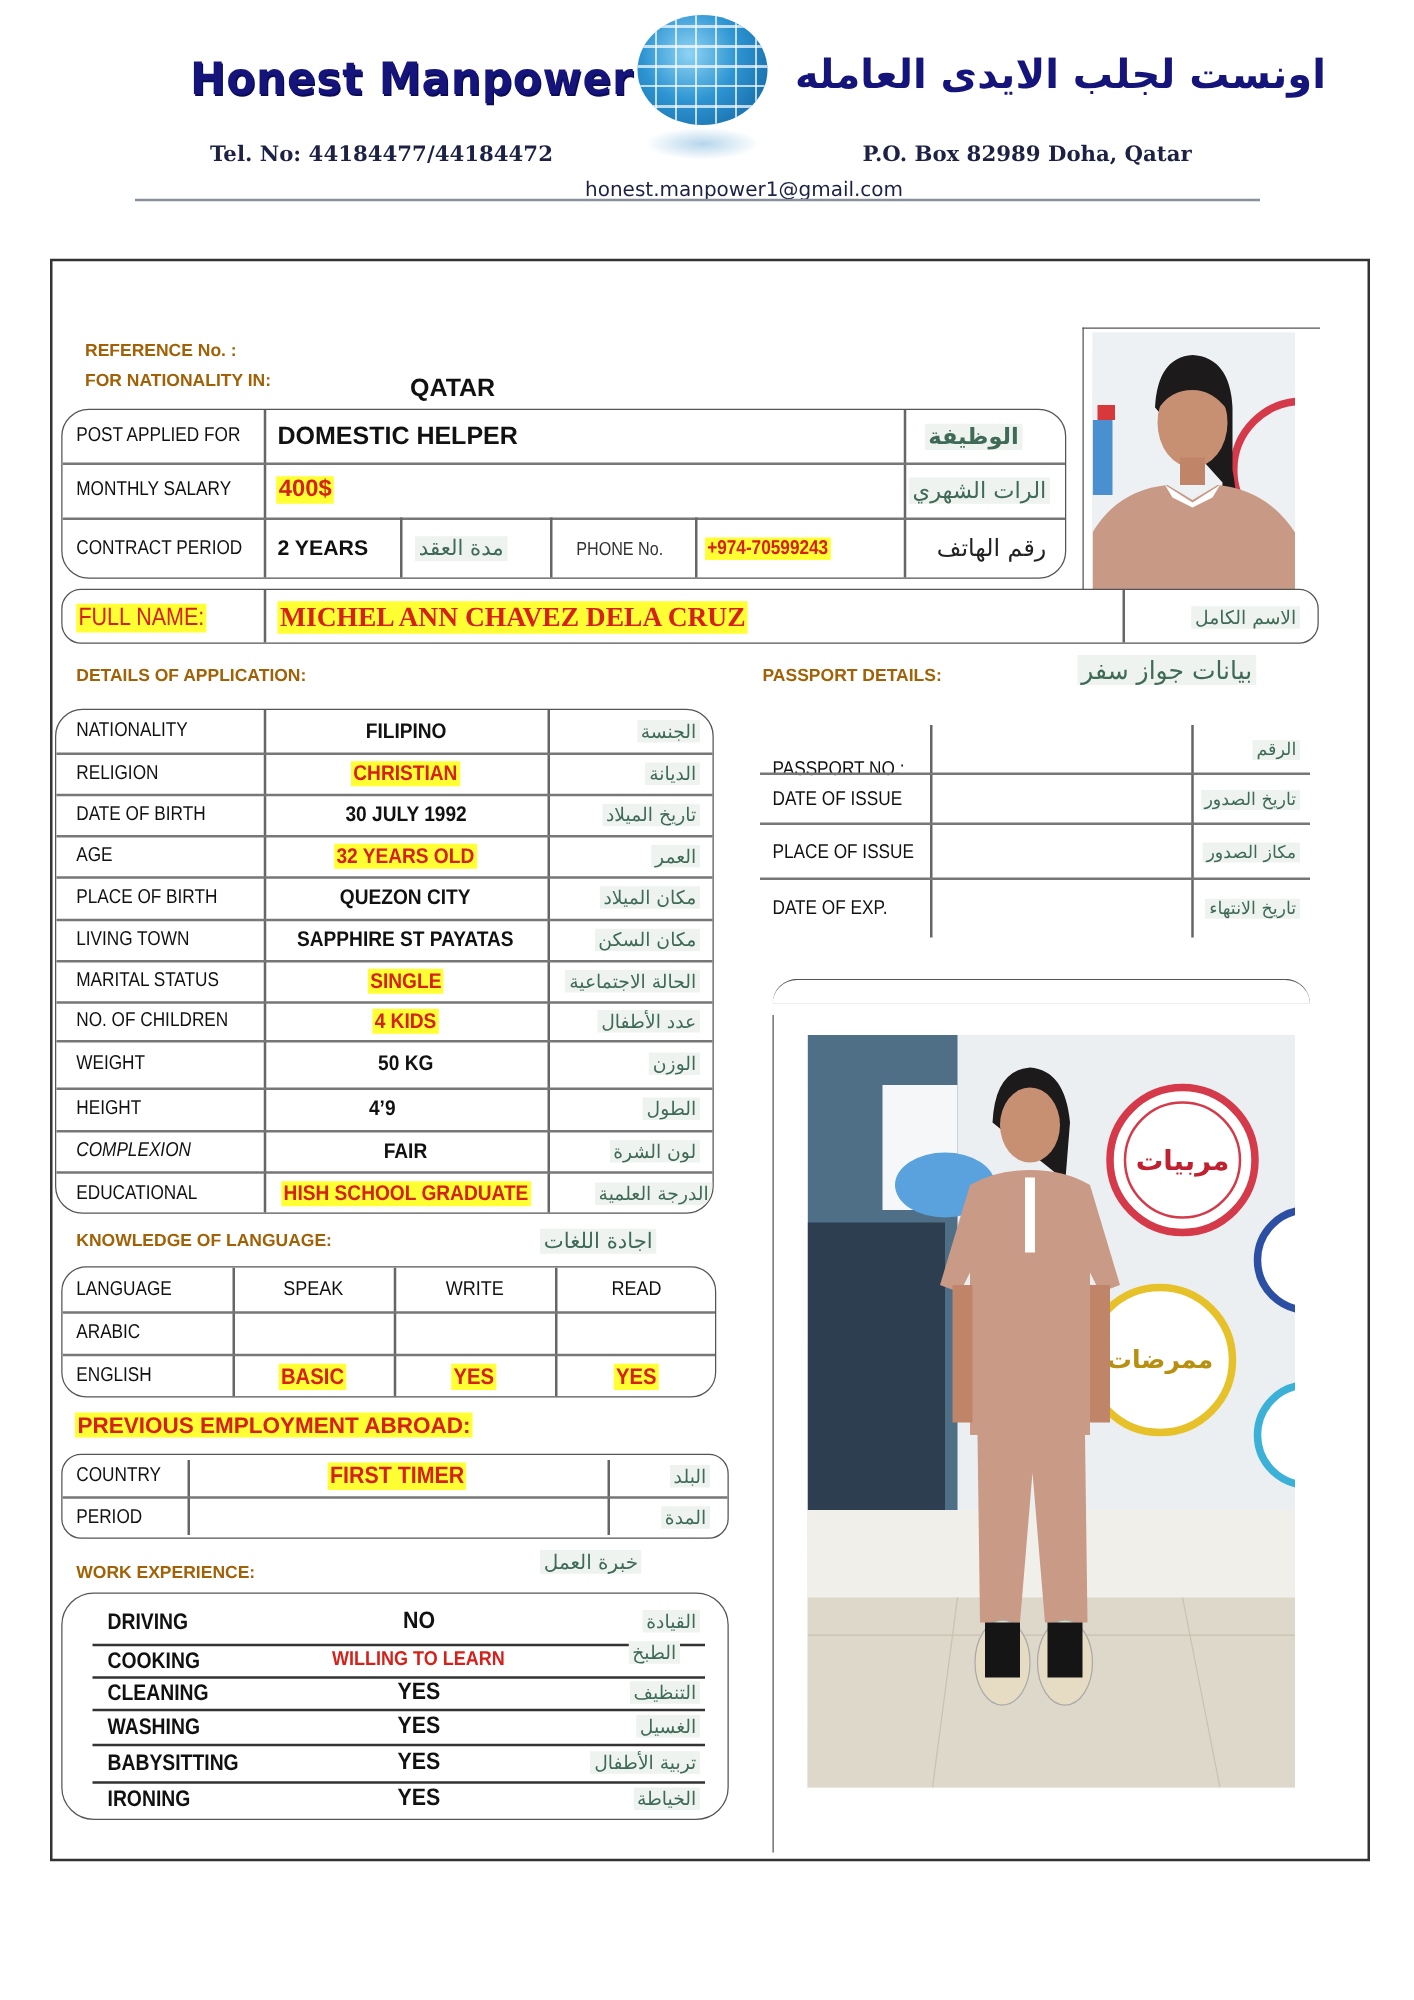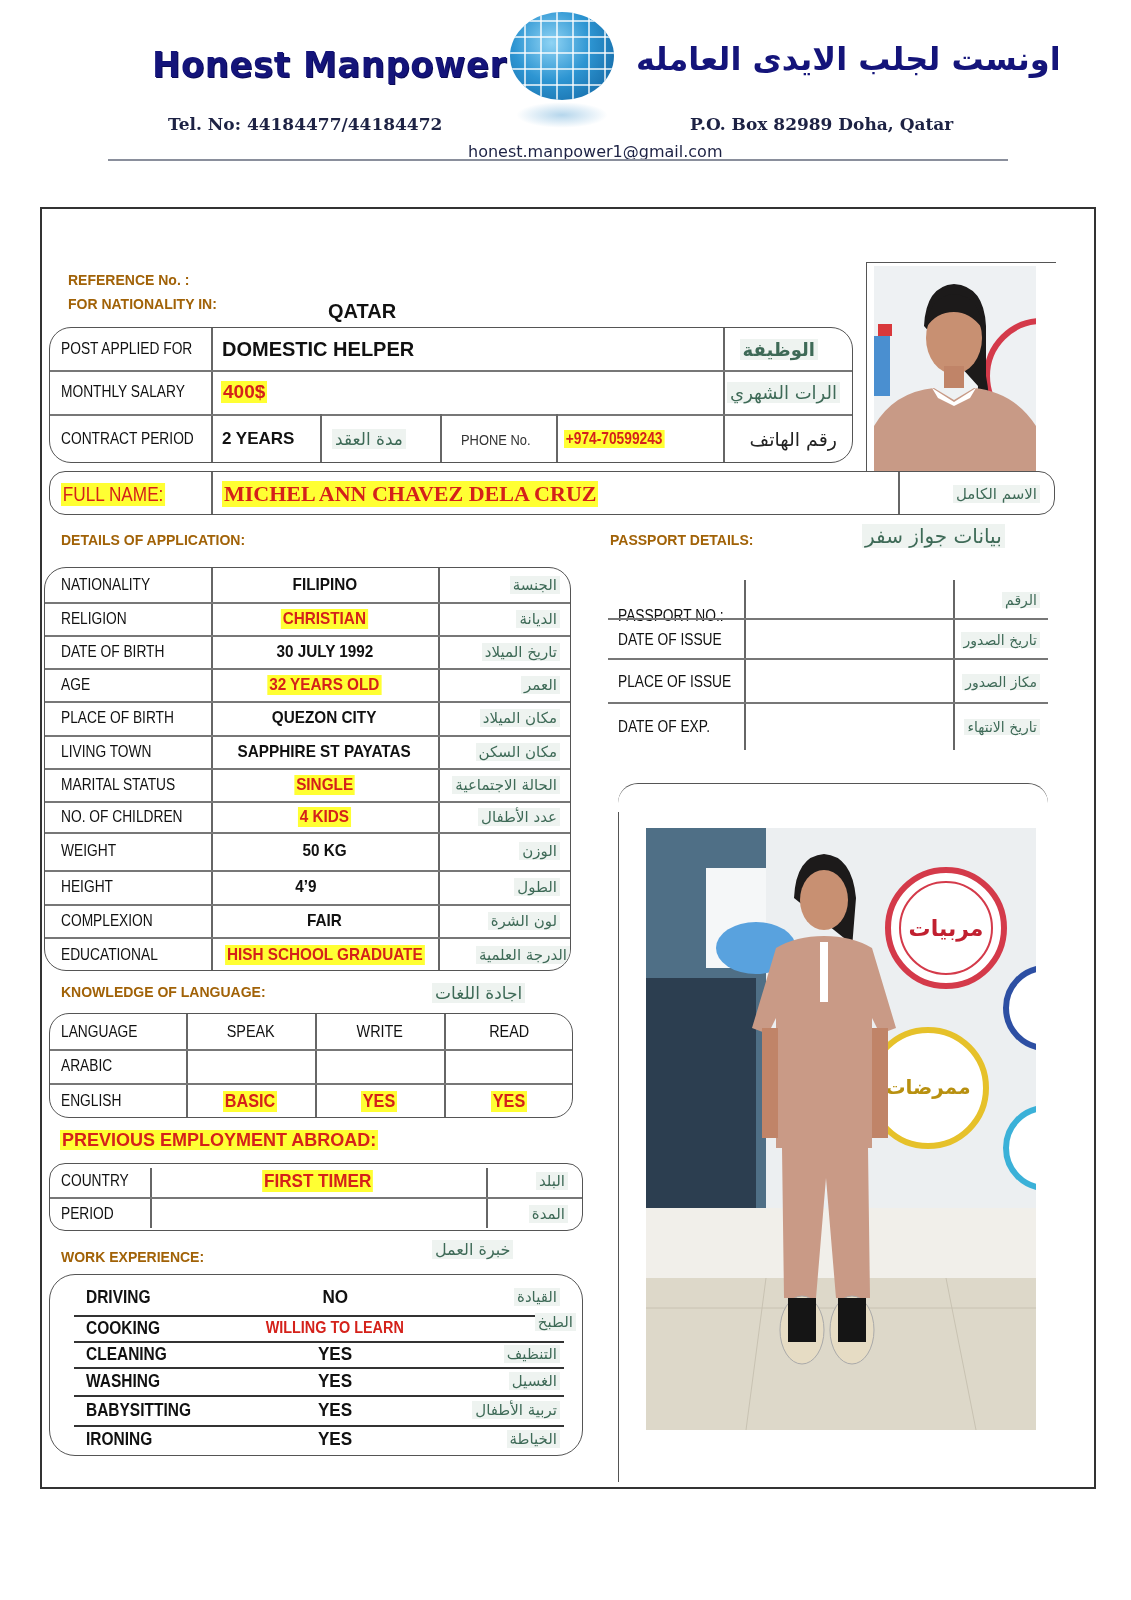--- a/index.html
+++ b/index.html
@@ -260,21 +260,21 @@
       </div>
       <div class="cell" style="left:166px;width:190px;justify-content:center;top:302px;height:34px;font-size:17px;">
         <span class="bold narrow-c">4’9</span>
       </div>
       <div class="cell" style="right:10px;top:302px;height:34px;">
         <span class="ar" style="font-size:15px;">الطول</span>
       </div>
     </div>
     <div class="hline" style="left: 0px; top: 336px; width: 527px;"></div>
     <div>
-      <div class="cell" style="left:16px;top:336px;height:33px;">
+      <div class="cell" style="left:16px;top:336px;height:33px;font-style:italic;">
         <span class="narrow">COMPLEXION</span>
       </div>
       <div class="cell" style="left:166px;width:227px;justify-content:center;top:336px;height:33px;font-size:17px;">
         <span class="bold narrow-c">FAIR</span>
       </div>
       <div class="cell" style="right:10px;top:336px;height:33px;">
         <span class="ar" style="font-size:15px;">لون الشرة</span>
       </div>
     </div>
     <div class="hline" style="left: 0px; top: 369px; width: 527px;"></div>
@@ -457,21 +457,21 @@
       </div>
     </div>
     <div class="hline" style="left: 24px; top: 40px; width: 490px; background: rgb(51, 51, 51);"></div>
     <div>
       <div class="cell bold" style="left:36px;top:40px;height:26px;font-size:18px;">
         <span class="narrow">COOKING</span>
       </div>
       <div class="cell bold" style="left:180px;width:210px;justify-content:center;top:40px;height:26px;font-size:16px;color:#d4211a;">
         <span class="narrow-c">WILLING TO LEARN</span>
       </div>
-      <div class="cell" style="right:6px;top:40px;height:14px;border-radius:13px;">
+      <div class="cell" style="right:38px;top:40px;height:14px;border-radius:13px;">
         <span class="ar" style="font-size:15px;">الطبخ</span>
       </div>
     </div>
     <div class="hline" style="left: 24px; top: 66px; width: 490px; background: rgb(51, 51, 51);"></div>
     <div>
       <div class="cell bold" style="left:36px;top:66px;height:26px;font-size:18px;">
         <span class="narrow">CLEANING</span>
       </div>
       <div class="cell bold" style="left:180px;width:210px;justify-content:center;top:66px;height:26px;font-size:19px;color:#111;">
         <span class="narrow-c">YES</span>

